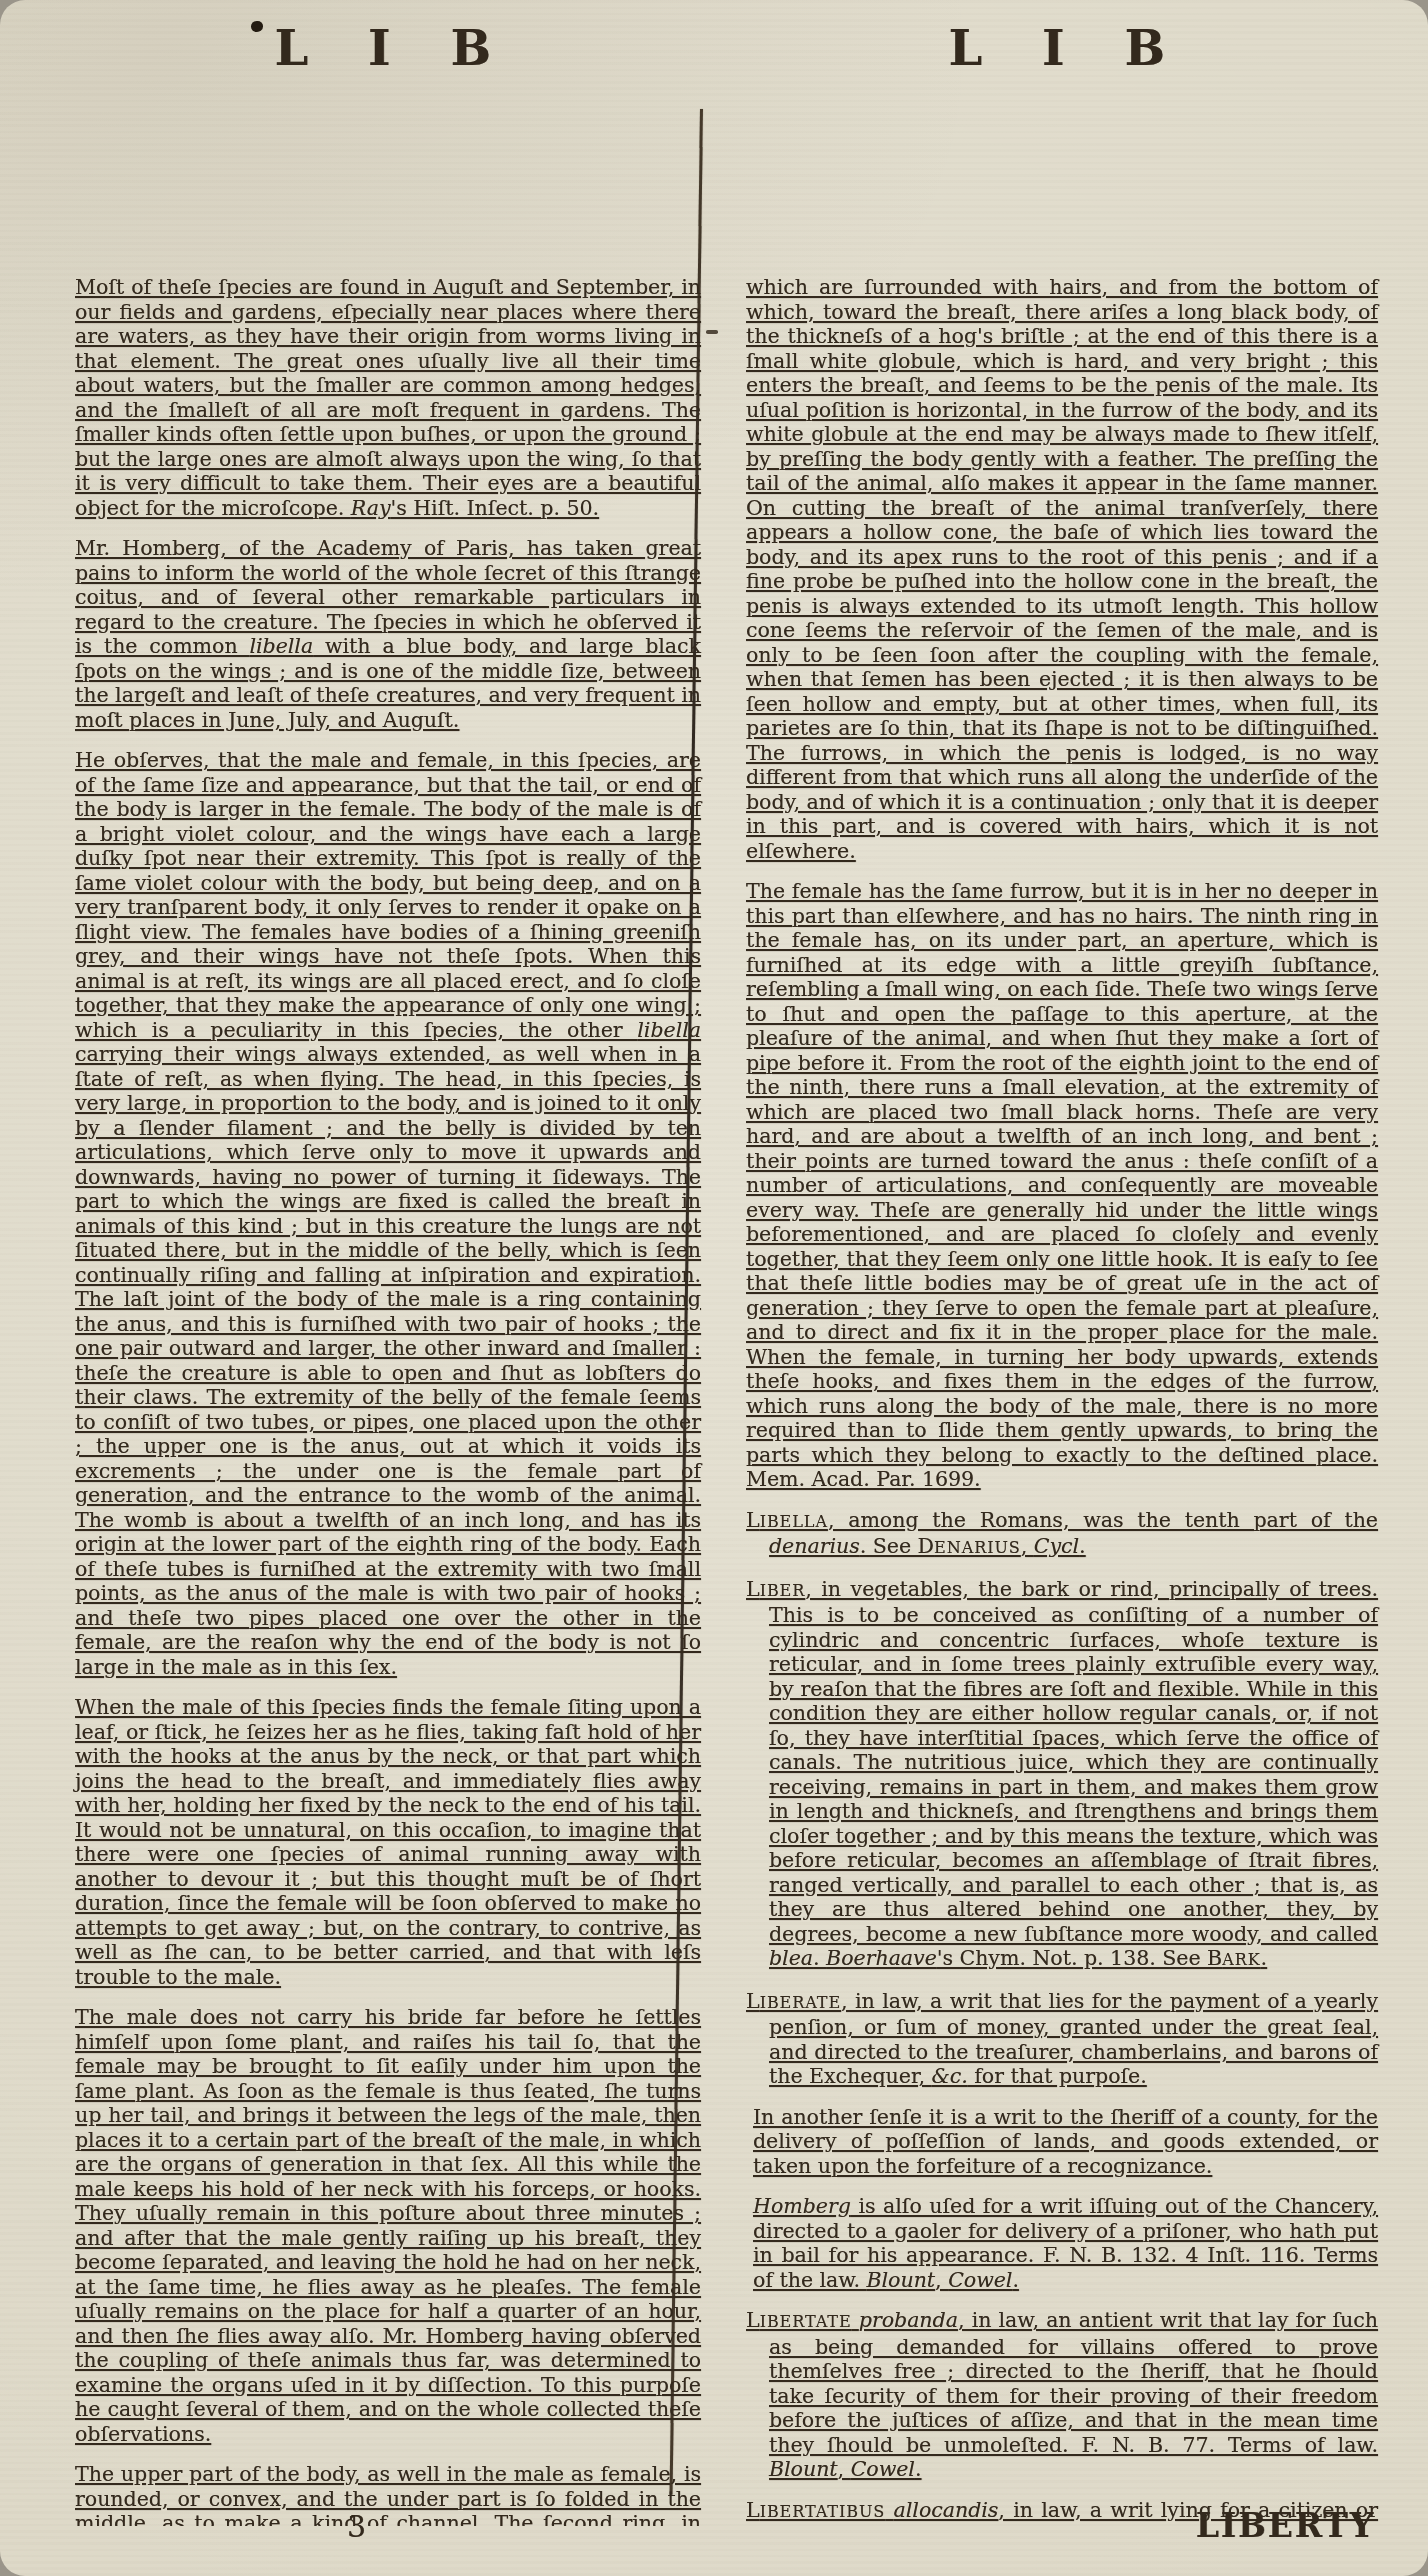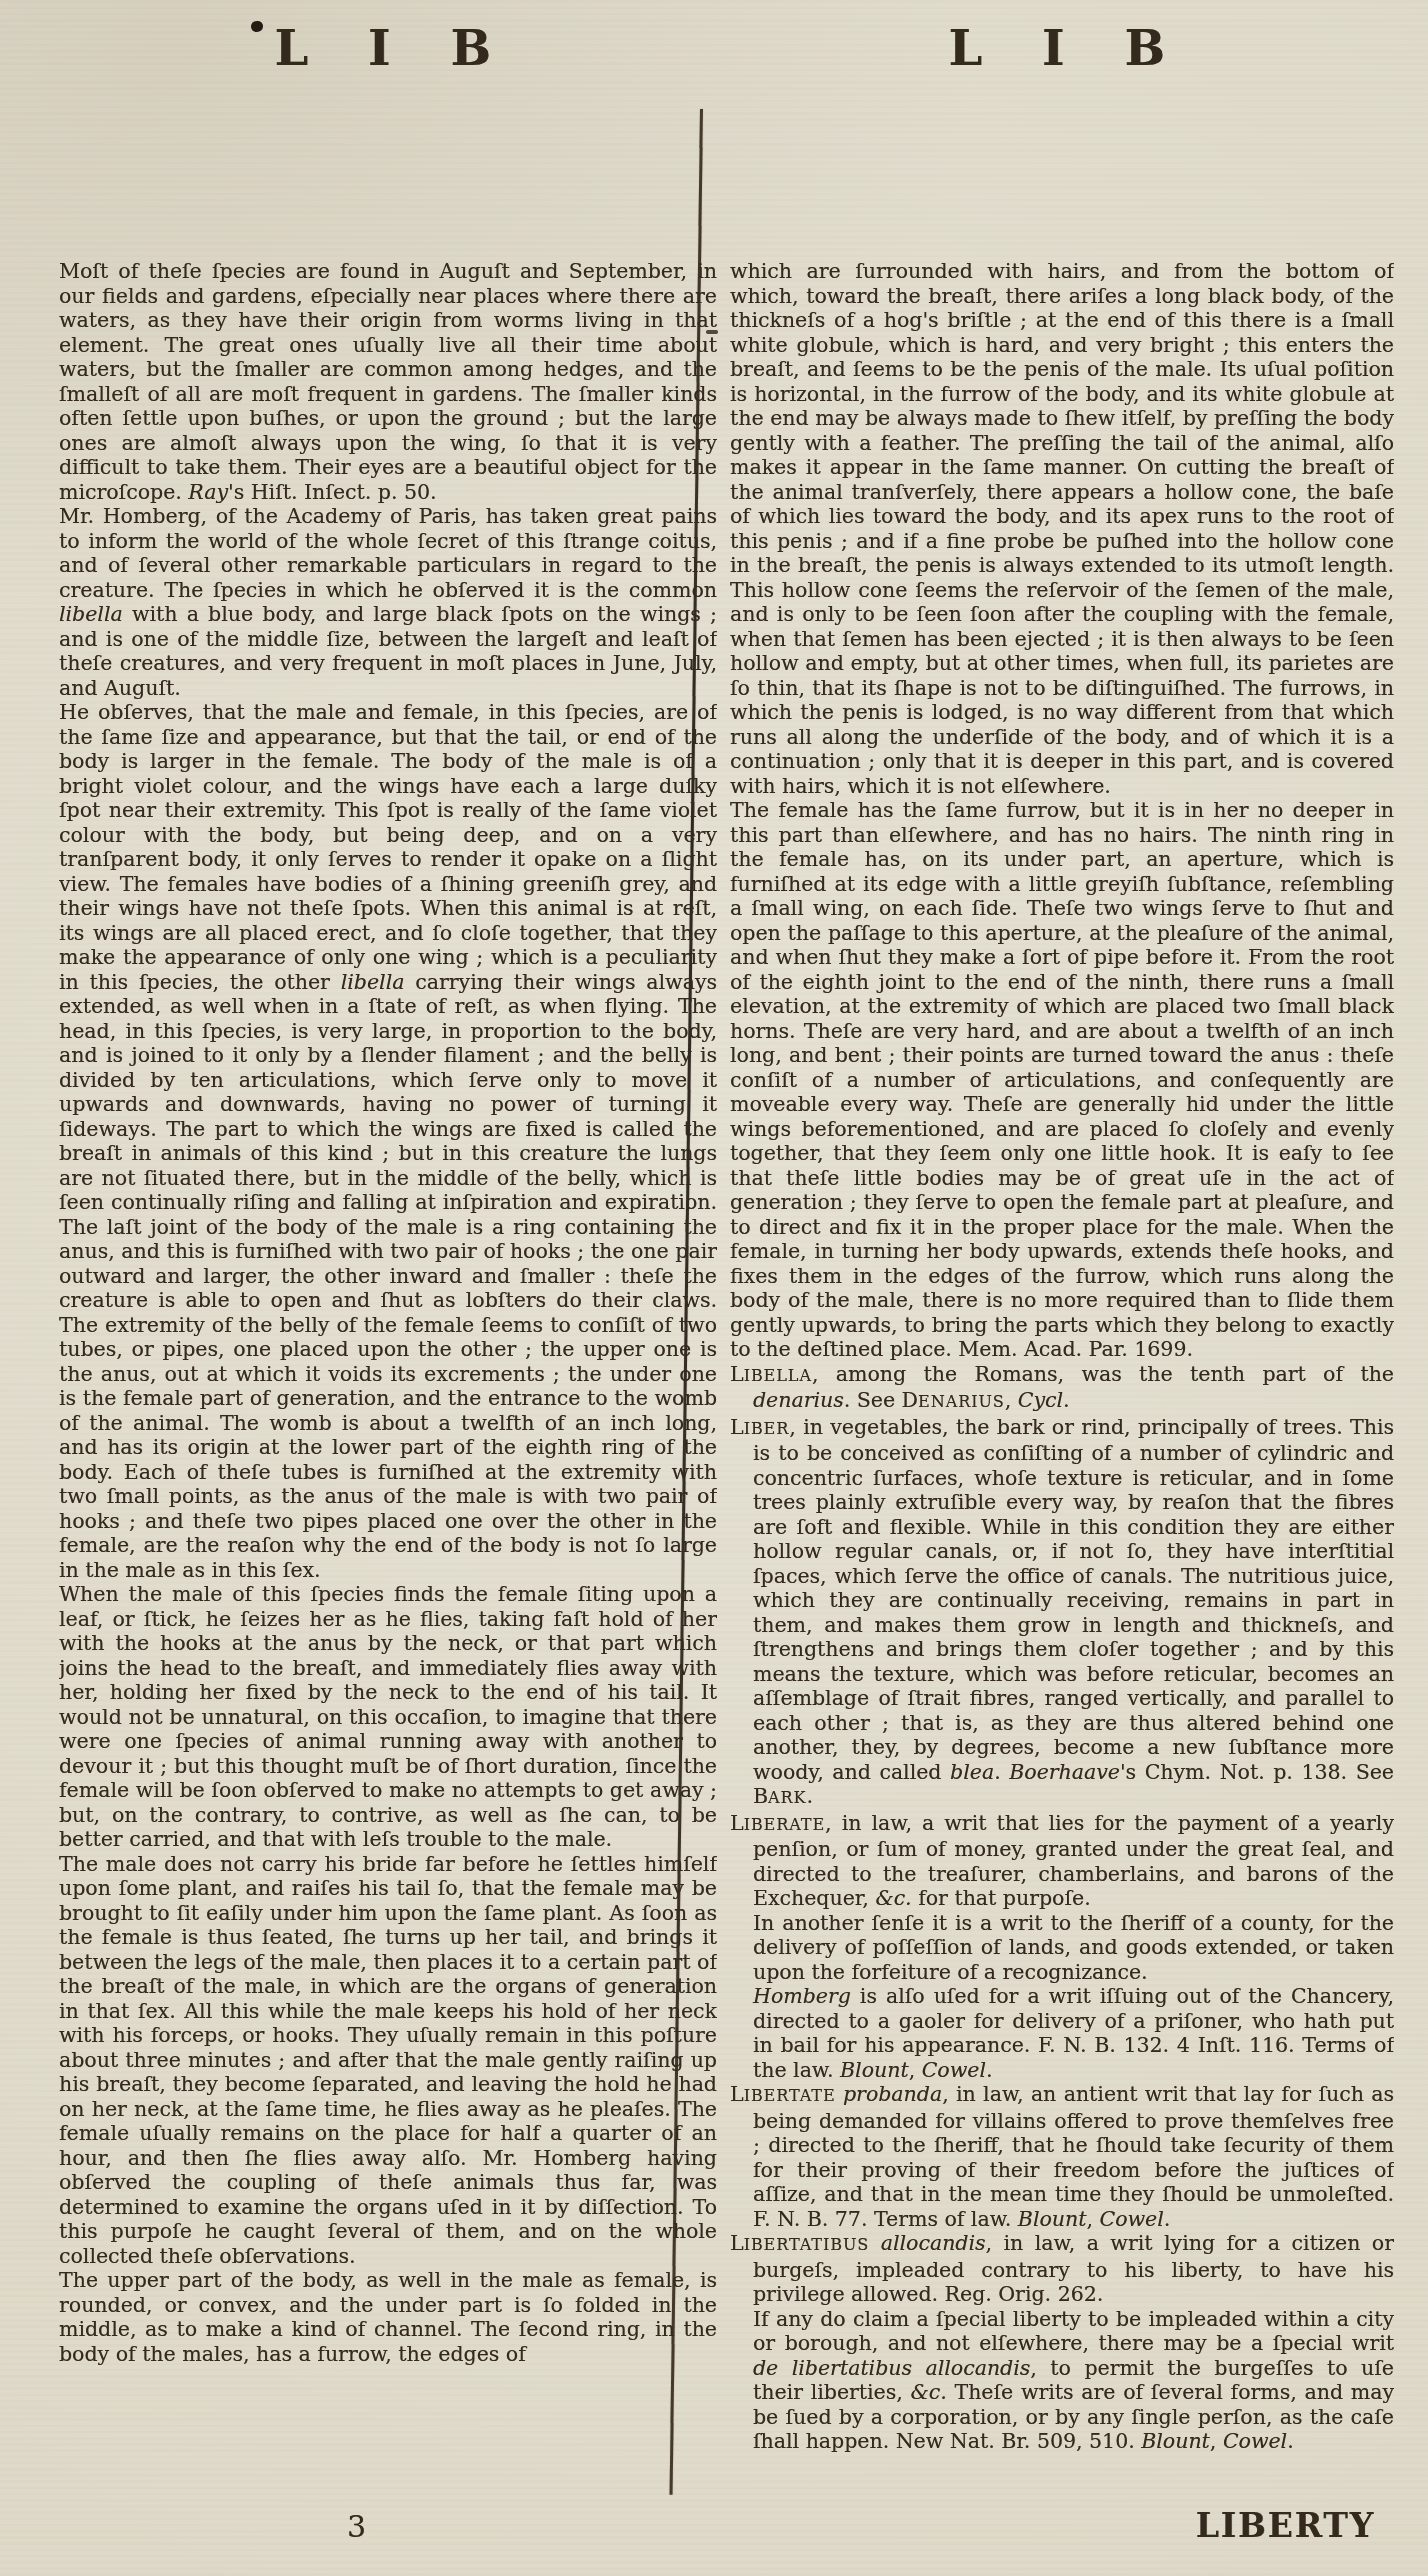--- a/index.html
+++ b/index.html
@@ -9,20 +9,21 @@
     margin:0 auto;
     overflow:hidden;
     background:
       radial-gradient(1157px 801px at 12% 2%, rgba(120,105,80,.10), transparent 70%),
       radial-gradient(1780px 2314px at 50% 42%, rgba(255,255,250,.22), transparent 75%),
       radial-gradient(2225px 3025px at 50% 55%, transparent 62%, rgba(108,98,76,.17) 99%),
       repeating-linear-gradient(0deg, rgba(90,80,60,.022) 0 2.7px, transparent 2.7px 6.2px),
       var(--paper,#ded9c8);
     font-family:"DejaVu Serif","Liberation Serif",serif;
     color:var(--ink,#33291d);
+    border-radius:25px;
   }
   .ink-dot{
     position:absolute;left:251px;top:21.4px;width:11.6px;height:10.7px;
     background:#241c12;border-radius:50% 46% 52% 48%;
   }
   .running-head{
     position:absolute;top:19.6px;width:267px;
     font-size:48px;font-weight:700;letter-spacing:.45em;
     text-align:center;white-space:nowrap;
     text-shadow:0.4px 0.4px 0.5px rgba(40,30,20,.45);
@@ -40,21 +41,21 @@
     background:#3a2f22;opacity:.85;border-radius:1.8px;
   }
   .col{
     position:absolute;top:259px;height:2267px;overflow:hidden;
     font-size:20.5px;line-height:24.5px;
     text-align:justify;
     text-shadow:0.2px 0.2px 0.3px rgba(51,41,29,.5);
   }
   .col.left{left:59px;width:658px;}
   .col.right{left:730px;width:664px;}
-  .para{margin:0;padding:0;}
+  .para{margin:16px;padding:0;text-decoration:underline;}
   .para.cont{margin-left:23px;}
   .para.entry{padding-left:23px;text-indent:-23px;}
   .sc{font-size:.78em;letter-spacing:.06em;}
   .signature{
     position:absolute;left:294px;top:2509px;width:125px;
     text-align:center;font-size:30px;
     text-shadow:0.3px 0.3px 0.4px rgba(51,41,29,.5);
   }
   .catchword{
     position:absolute;left:1130px;top:2506px;width:245px;

